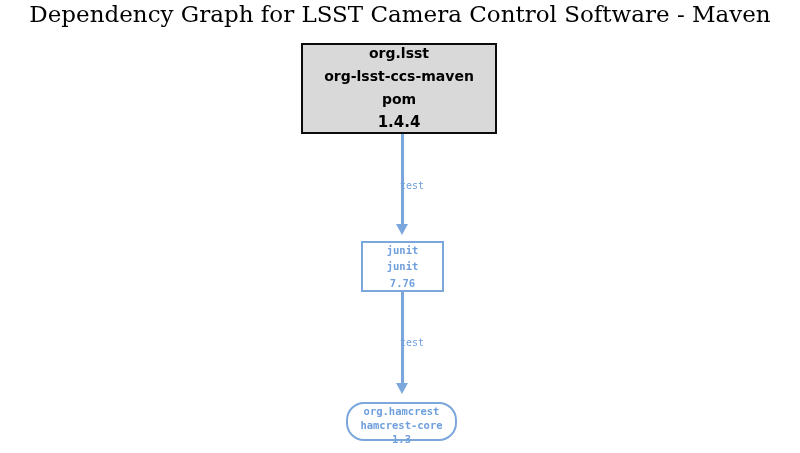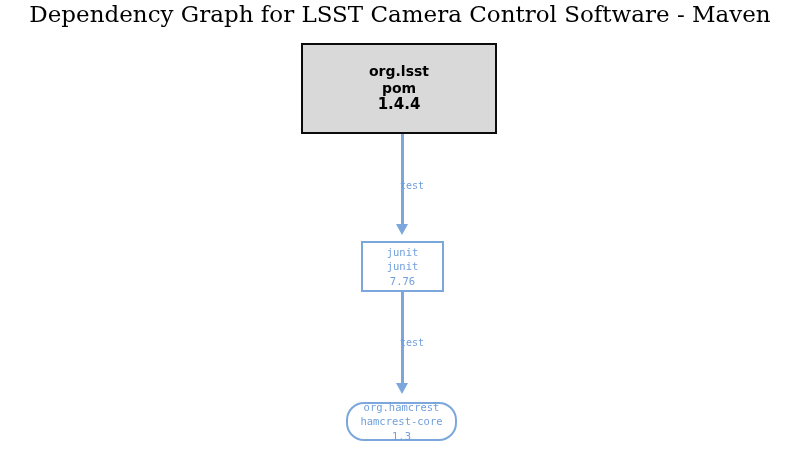--- a/index.html
+++ b/index.html
@@ -31,21 +31,21 @@
     white-space: nowrap;
   }
 
   
   .node {
     position: absolute;
     box-sizing: border-box;
     display: flex;
     flex-direction: column;
     align-items: center;
-    justify-content: center;
+    justify-content: space-between;
     text-align: center;
     line-height: 1.18;
   }
   .node-line { display: block; white-space: nowrap; }
 
   
   .node.root {
     left: 301px;
     top: 43px;
     width: 196px;
@@ -63,21 +63,21 @@
     font-weight: 700;
   }
 
   
   .node.dep {
     background: #ffffff;
     border: 2px solid #7ba7dc;
     color: #6f9fdc;
     font-family: "DejaVu Sans Mono", monospace;
     font-size: 10.5px;
-    font-weight: 400;
+    font-weight: 700;
     line-height: 1.35;
   }
   .node.dep-junit {
     left: 361px;
     top: 241px;
     width: 83px;
     height: 51px;
   }
   .node.dep-hamcrest {
     left: 346px;
@@ -119,20 +119,21 @@
 </style>
 </head>
 <body>
 
 <div id="canvas">
 
   <div class="graph-title">Dependency Graph for LSST Camera Control Software - Maven</div>
 
   <div class="node root">
     <span class="node-line">org.lsst</span>
+    <span class="node-line">org-lsst-ccs-maven</span>
     <span class="node-line">pom</span>
     <span class="node-line ver">1.4.4</span>
   </div>
 
   <div class="edge-line edge1-line"></div>
   <div class="edge-arrow edge1-arrow"></div>
   <div class="edge-label edge1-label">test</div>
 
   <div class="node dep dep-junit">
     <span class="node-line">junit</span>

